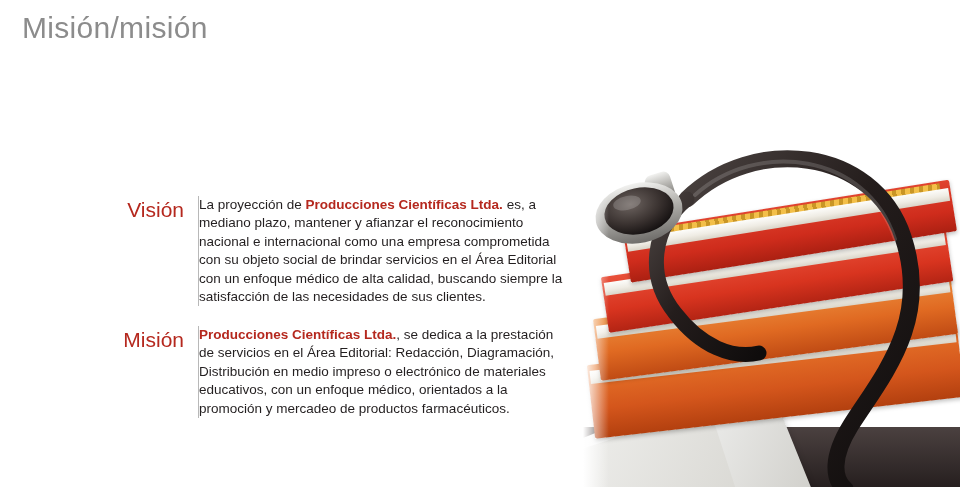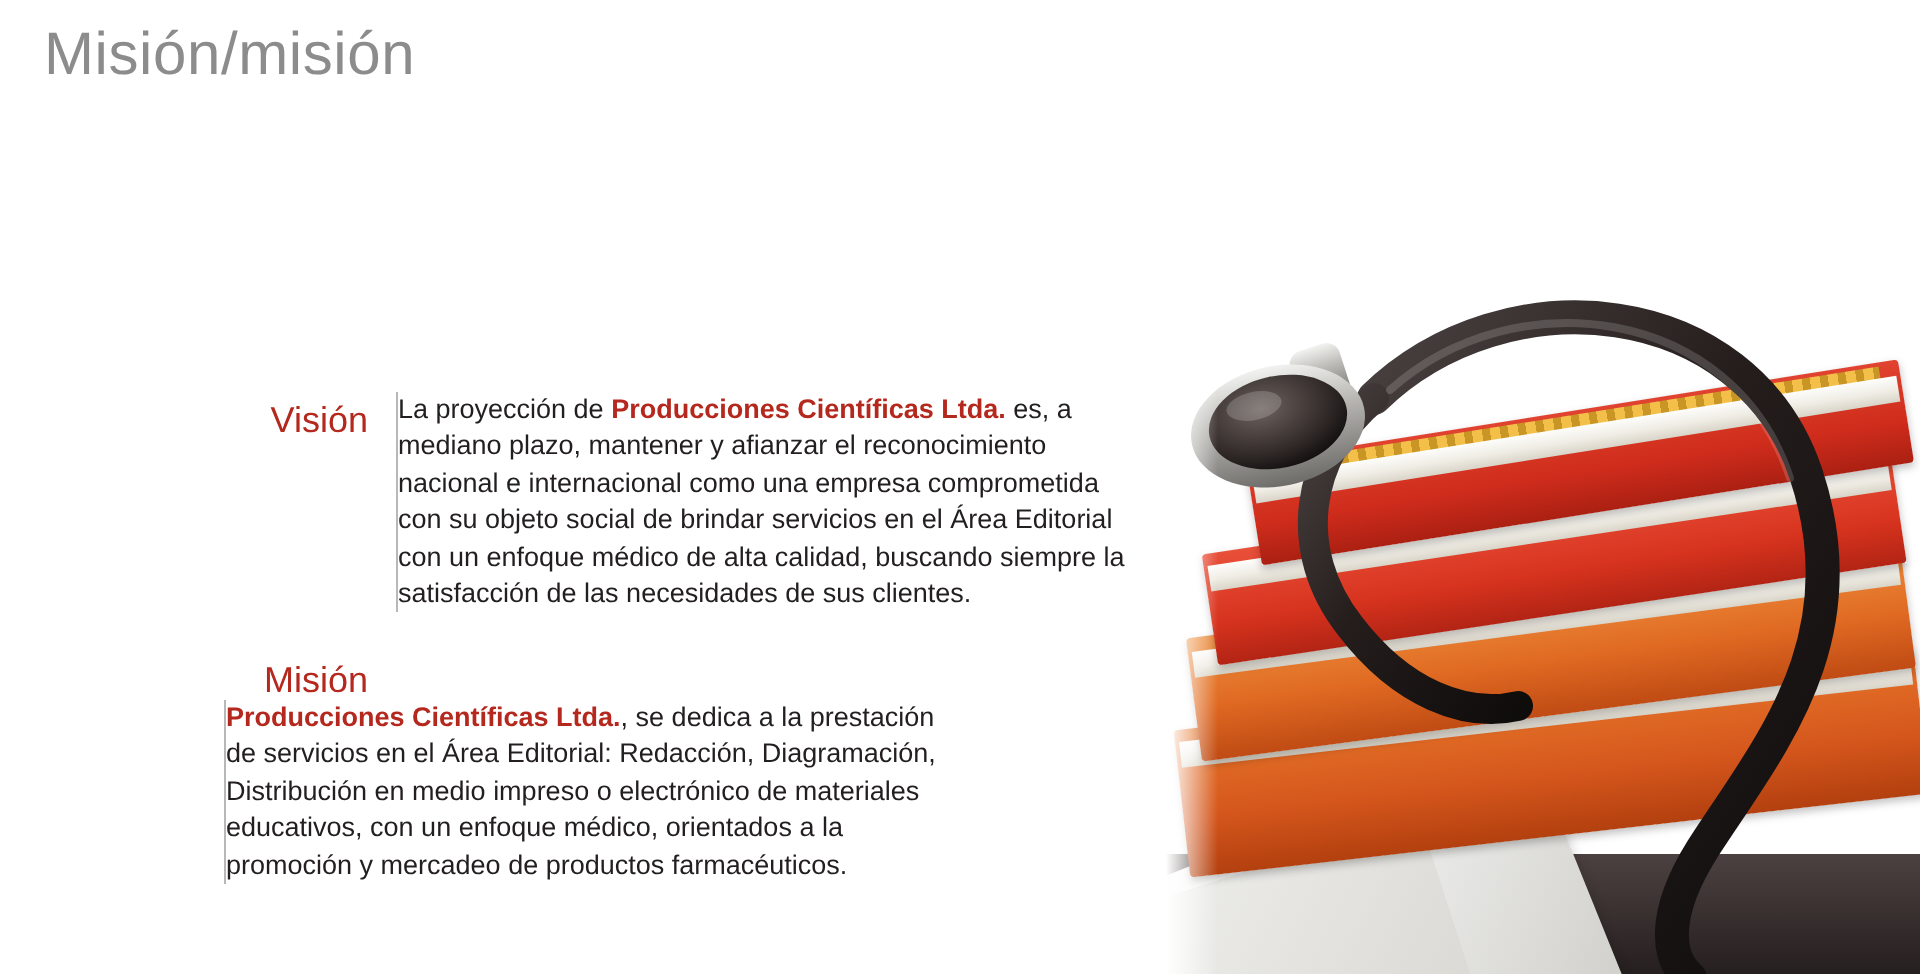--- a/index.html
+++ b/index.html
@@ -158,38 +158,38 @@
   
   .entry {
     position: absolute;
     display: flex;
     align-items: flex-start;
   }
   .entry-label {
     width: 72px;
     text-align: right;
     padding-right: 14px;
-    font-size: 18px;
+    font-size: 21px;
     color: #b5281e;
     line-height: 24px;
     white-space: nowrap;
   }
   .entry-body {
     border-left: 1px solid #b8b8b8;
     width: 372px;
     font-size: 13.5px;
     line-height: 18.4px;
     color: #231f20;
   }
   .entry-body b {
     color: #b5281e;
     font-weight: bold;
   }
   #vision-entry { left: 112px; top: 196px; }
-  #mission-entry { left: 112px; top: 326px; flex-direction: column; }
+  #mission-entry { left: 112px; top: 326px; }
   #vision-entry .entry-label { position: relative; top: 2px; }
   #mission-entry .entry-label { position: relative; top: 2px; }
 </style>
 </head>
 <body>
 
 <div class="slide">
 
   <div class="slide-title">Misión/misión</div>
 

